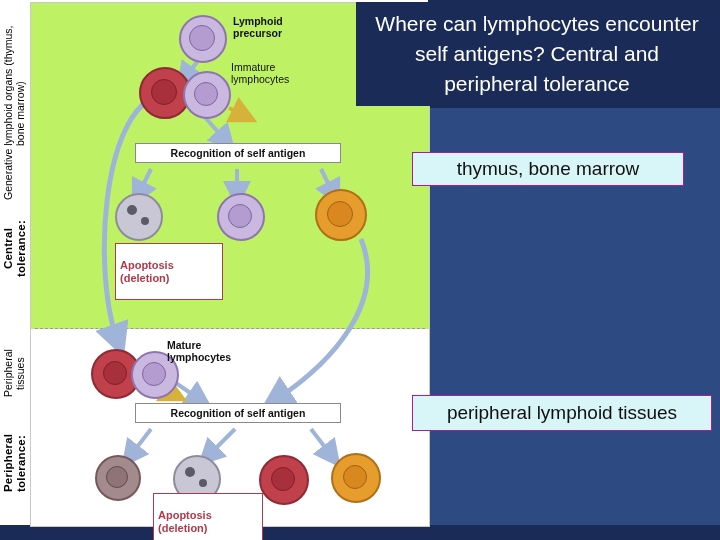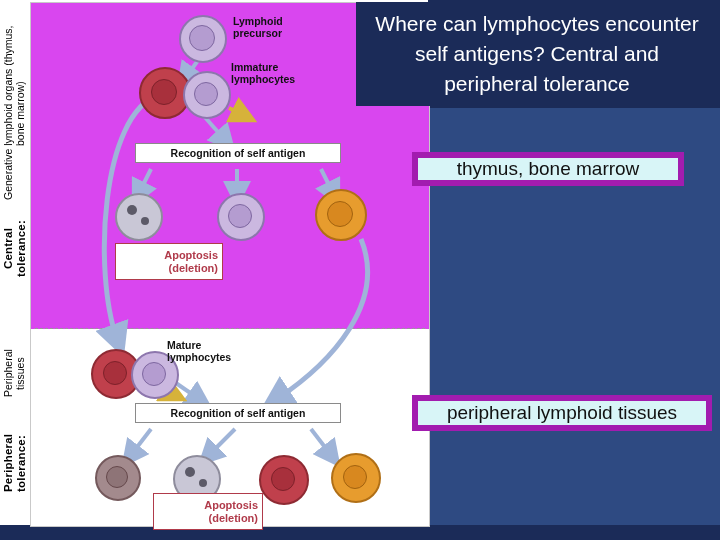--- a/index.html
+++ b/index.html
@@ -26,21 +26,21 @@
     background:#1b2b58;
   }
   .bg-left{
     position:absolute;left:0;top:0;width:428px;height:525px;
     background:#ffffff;
   }
 
   
   .figure{
     position:absolute;left:30px;top:2px;width:398px;height:523px;
-    background:#d946ef;
+    background:#bef264;
     border:1px solid #c9c9c9;
   }
   .figure-lower{
     position:absolute;left:0;top:326px;width:100%;height:197px;
     background:#ffffff;
   }
   .divider{
     position:absolute;left:4px;top:325px;width:390px;height:0;
     border-top:1px dashed #9a9a9a;
   }
@@ -75,23 +75,23 @@
     padding:2px 6px;
     white-space:nowrap;
   }
   .redbox{
     position:absolute;
     background:#ffffff;
     border:1.5px solid #b03a4a;
     color:#b03a4a;
     font-weight:bold;
     font-size:11px;
-    text-align:right;
+    text-align:left;
     line-height:12.5px;
-    padding:5px 4px;
+    padding:15px 4px;
   }
   .plainlabel{
     position:absolute;
     font-size:10.5px;
     color:#111;
     line-height:12px;
     text-align:left;
   }
 
   
@@ -108,21 +108,21 @@
   }
   .answer-box{
     position:absolute;
     background:#d8f5f7;
     color:#111;
     font-size:19px;
     line-height:26px;
     text-align:center;
     display:flex;align-items:center;justify-content:center;
     box-sizing:border-box;
-    border:6px solid #a21caf;
+    border:1px solid #a21caf;
   }
   #answer1{left:412px;top:152px;width:272px;height:34px;}
   #answer2{left:412px;top:395px;width:300px;height:36px;}
 
   .arrow-svg{position:absolute;left:0;top:0;width:398px;height:523px;pointer-events:none;}
 </style>
 </head>
 <body>
 
 <div id="stage">
@@ -169,21 +169,21 @@
     </svg>
 
     <div class="cell" style="left:148px;top:12px;width:44px;height:44px;background:#cbb8e0;border:2px solid #8d76ad;"></div>
     <div class="cell-nucleus" style="left:158px;top:22px;width:24px;height:24px;background:#b49cd0;border:1.5px solid #7e67a0;"></div>
     <div class="plainlabel" style="left:202px;top:12px;width:110px;font-weight:bold;">Lymphoid<br>precursor</div>
 
     <div class="cell" style="left:108px;top:64px;width:48px;height:48px;background:#c0404c;border:2px solid #8e2a33;"></div>
     <div class="cell-nucleus" style="left:120px;top:76px;width:24px;height:24px;background:#a8303c;border:1.5px solid #7d212a;"></div>
     <div class="cell" style="left:152px;top:68px;width:44px;height:44px;background:#cbb8e0;border:2px solid #8d76ad;"></div>
     <div class="cell-nucleus" style="left:163px;top:79px;width:22px;height:22px;background:#b49cd0;border:1.5px solid #7e67a0;"></div>
-    <div class="plainlabel" style="left:200px;top:58px;width:120px;font-weight:bold;">Immature<br>lymphocytes</div>
+    <div class="plainlabel" style="left:200px;top:58px;width:120px;font-weight:normal;">Immature<br>lymphocytes</div>
 
     <div class="recog-box" style="left:104px;top:140px;width:192px;font-weight:bold;">Recognition of self antigen</div>
 
     <div class="cell" style="left:84px;top:190px;width:44px;height:44px;background:#c9c7d6;border:2px solid #8e8c9c;"></div>
     <div class="cell-nucleus" style="left:96px;top:202px;width:10px;height:10px;background:#5c5a68;"></div>
     <div class="cell-nucleus" style="left:110px;top:214px;width:8px;height:8px;background:#5c5a68;"></div>
 
     <div class="cell" style="left:186px;top:190px;width:44px;height:44px;background:#cbb8e0;border:2px solid #8d76ad;"></div>
     <div class="cell-nucleus" style="left:197px;top:201px;width:22px;height:22px;background:#b49cd0;border:1.5px solid #7e67a0;"></div>
 

